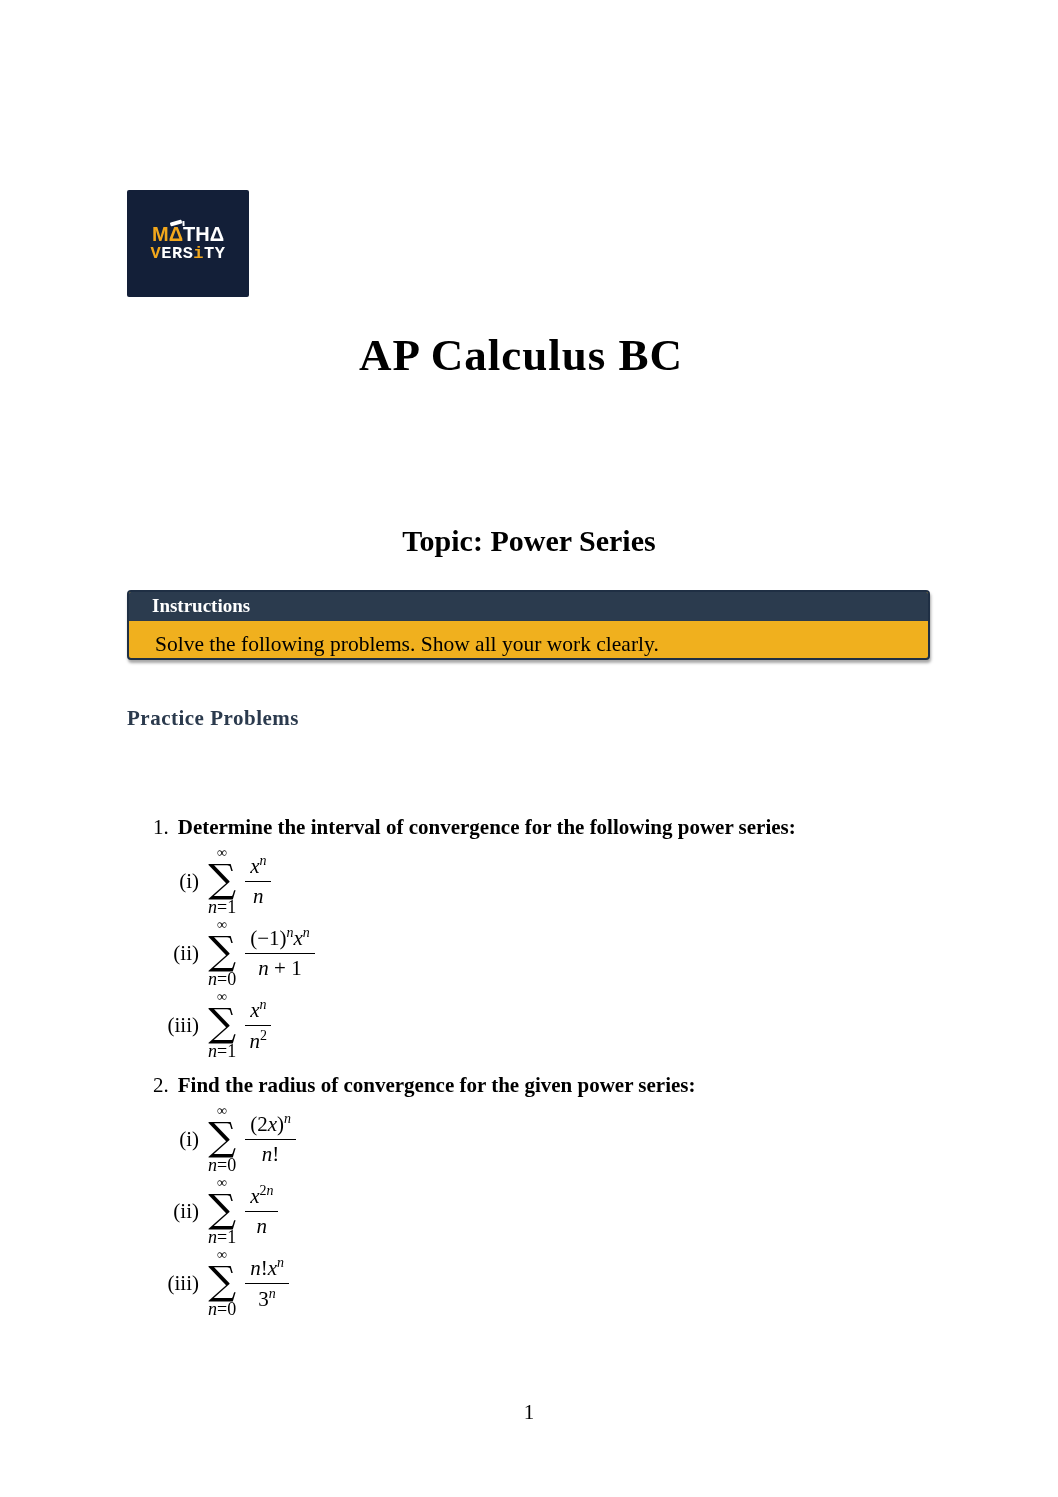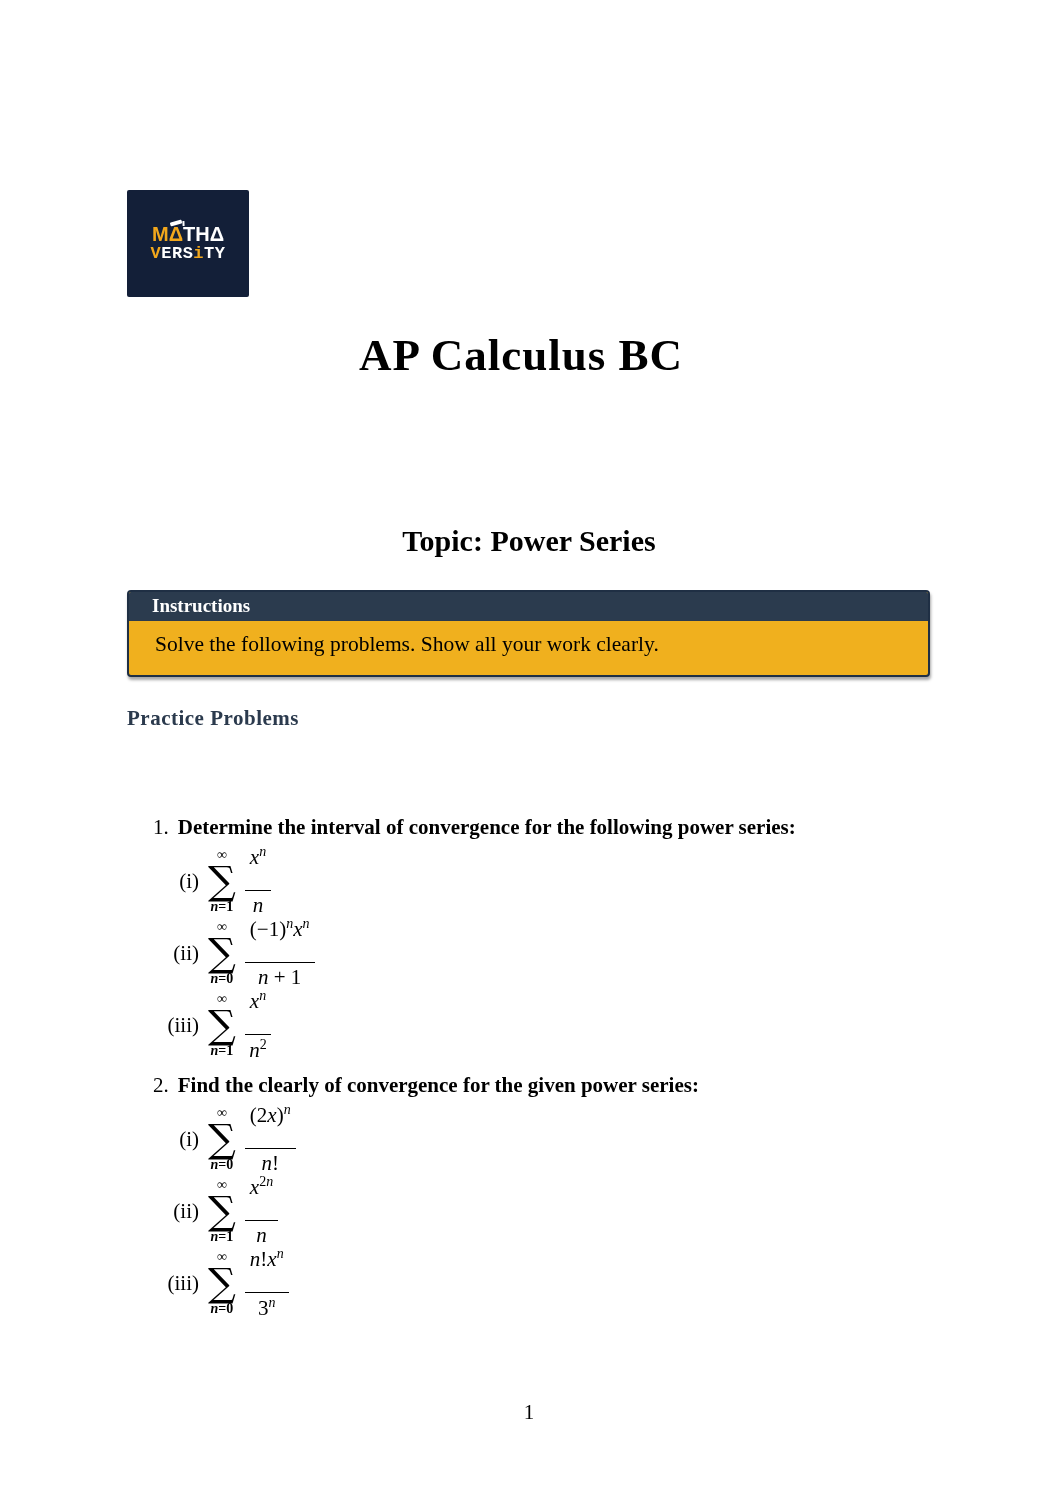--- a/index.html
+++ b/index.html
@@ -27,37 +27,37 @@
   .topic{position:absolute;left:0;right:0;top:524px;text-align:center;
          font-size:30px;font-weight:bold;}
 
   
   .instructions{position:absolute;left:127px;width:799px;top:590px;
                 border:2px solid var(--instr-border,#1F2F44);border-radius:4px;
                 overflow:hidden;background:var(--amber,#F0B01E);
                 box-shadow:1px 3px 3px rgba(0,0,0,0.35);}
   .instr-header{background:var(--slate,#2B3B4E);color:#ffffff;font-weight:bold;
                 font-size:19px;padding:3px 0 4px 23px;}
-  .instr-body{font-size:21.5px;padding:11px 10px 18px 26px;color:#000;}
+  .instr-body{font-size:21.5px;padding:11px 10px 1px 26px;color:#000;}
 
   .section-heading{position:absolute;left:127px;top:706px;font-size:21px;font-weight:bold;
                    color:var(--heading,#2B3A4D);letter-spacing:0.5px;}
 
   
   .problems{position:absolute;left:127px;right:120px;top:804px;}
   .problem-text{font-size:21px;font-weight:bold;margin:11px 0 6px 0;padding-left:26px;}
   .pnum{font-weight:normal;padding-right:9px;}
   .series-row{display:flex;align-items:center;margin:0 0 2px 0;height:70px;}
   .ser-label{width:72px;text-align:right;padding-right:9px;font-size:21px;flex:none;}
   .sum{display:inline-flex;flex-direction:column;align-items:center;line-height:1;flex:none;}
   .sum .upper{font-size:14px;margin-bottom:1px;}
   .sum .sigma{font-size:39px;line-height:0.9;font-family:"DejaVu Serif","DejaVu Sans",serif;}
-  .sum .lower{font-size:14px;margin-top:2px;font-weight:bold;}
+  .sum .lower{font-size:18px;margin-top:2px;}
   .frac{display:inline-block;text-align:center;margin-left:9px;font-size:21px;flex:none;}
-  .frac .num{display:block;padding:0 5px 20px 5px;border-bottom:1.4px solid #000;}
+  .frac .num{display:block;padding:0 5px 2px 5px;border-bottom:1.4px solid #000;}
   .frac .den{display:block;padding-top:2px;}
   .problem{margin-bottom:13px;}
   sup{font-size:14px;}
   i{font-style:italic;}
 
   .pagenum{position:absolute;left:0;right:0;top:1400px;text-align:center;font-size:21px;}
 </style>
 </head>
 <body>
 
@@ -113,21 +113,21 @@
             <span class="sigma">∑</span>
             <span class="lower"><i>n</i>=1</span>
           </span>
           <span class="frac">
             <span class="num"><i>x</i><sup><i>n</i></sup></span>
             <span class="den"><i>n</i><sup>2</sup></span>
           </span>
         </div>
       </div>
       <div class="problem">
-        <div class="problem-text"><span class="pnum">2.</span><span>Find the clearly of convergence for the given power series:</span></div>
+        <div class="problem-text"><span class="pnum">2.</span><span>Find the radius of convergence for the given power series:</span></div>
         <div class="series-row">
           <span class="ser-label">(i)</span>
           <span class="sum">
             <span class="upper">∞</span>
             <span class="sigma">∑</span>
             <span class="lower"><i>n</i>=0</span>
           </span>
           <span class="frac">
             <span class="num">(2<i>x</i>)<sup><i>n</i></sup></span>
             <span class="den"><i>n</i>!</span>

